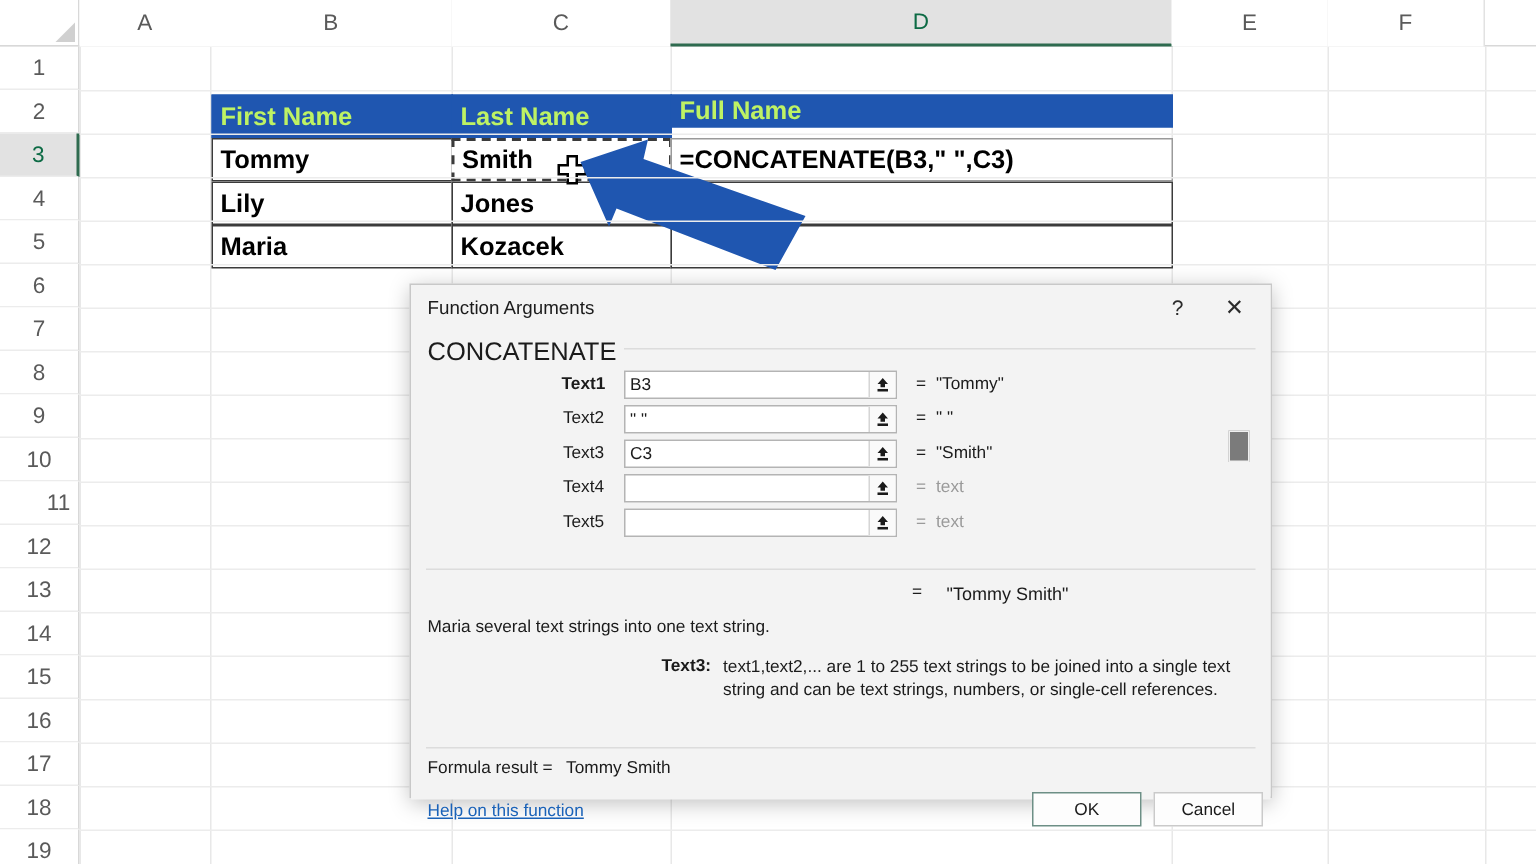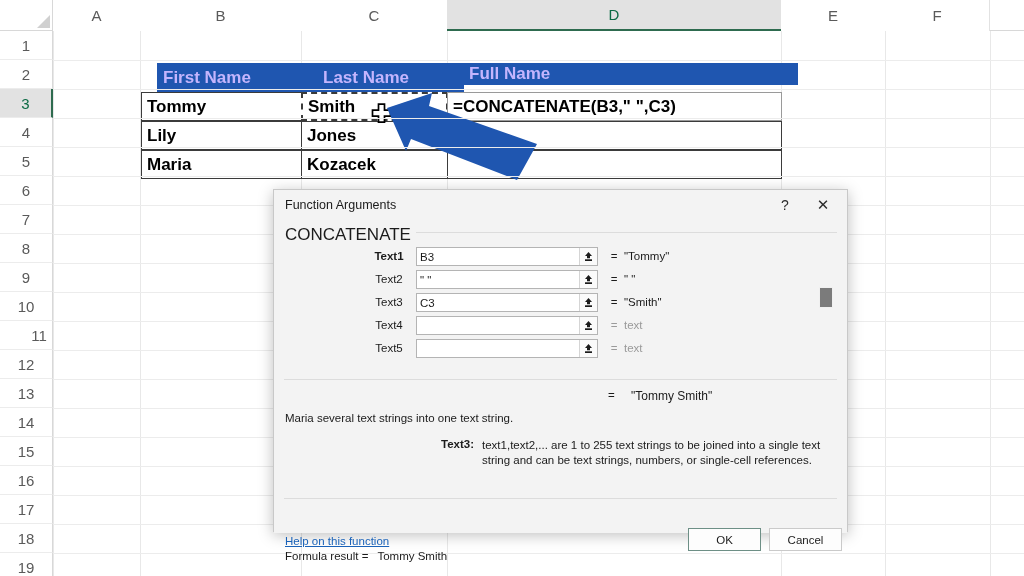--- a/index.html
+++ b/index.html
@@ -110,23 +110,22 @@
     font-size: 17px;
     font-weight: bold;
     color: #000000;
     background: #ffffff;
     border: 1px solid #3b3b3b;
     white-space: nowrap;
     overflow: hidden;
   }
   .tbl-cell.header {
     background: #1F56B0;
-    color: #c4b5fd;
+    color: #bef264;
     border-color: #1F56B0;
-    margin-left: 16px;
   }
   .tbl-cell.marching {
     border: 2px dashed #3b3b3b;
   }
   .tbl-cell.activecell {
     border: 1px solid #9a9a9a;
   }
 
   
   .plus-cursor {
@@ -317,21 +316,20 @@
     position: absolute;
     left: 10px; right: 10px; top: 279px;
     height: 1px;
     background: #dcdcdc;
   }
   .formula-result {
     position: absolute;
     left: 11px; top: 287px;
     font-size: 11.5px;
     color: #1b1b1b;
-    margin-top: 44px;
   }
   .formula-result .val { margin-left: 9px; }
   .help-link {
     position: absolute;
     left: 11px; top: 316px;
     font-size: 11.5px;
     color: #1a62b8;
     text-decoration: underline;
     cursor: pointer;
   }

